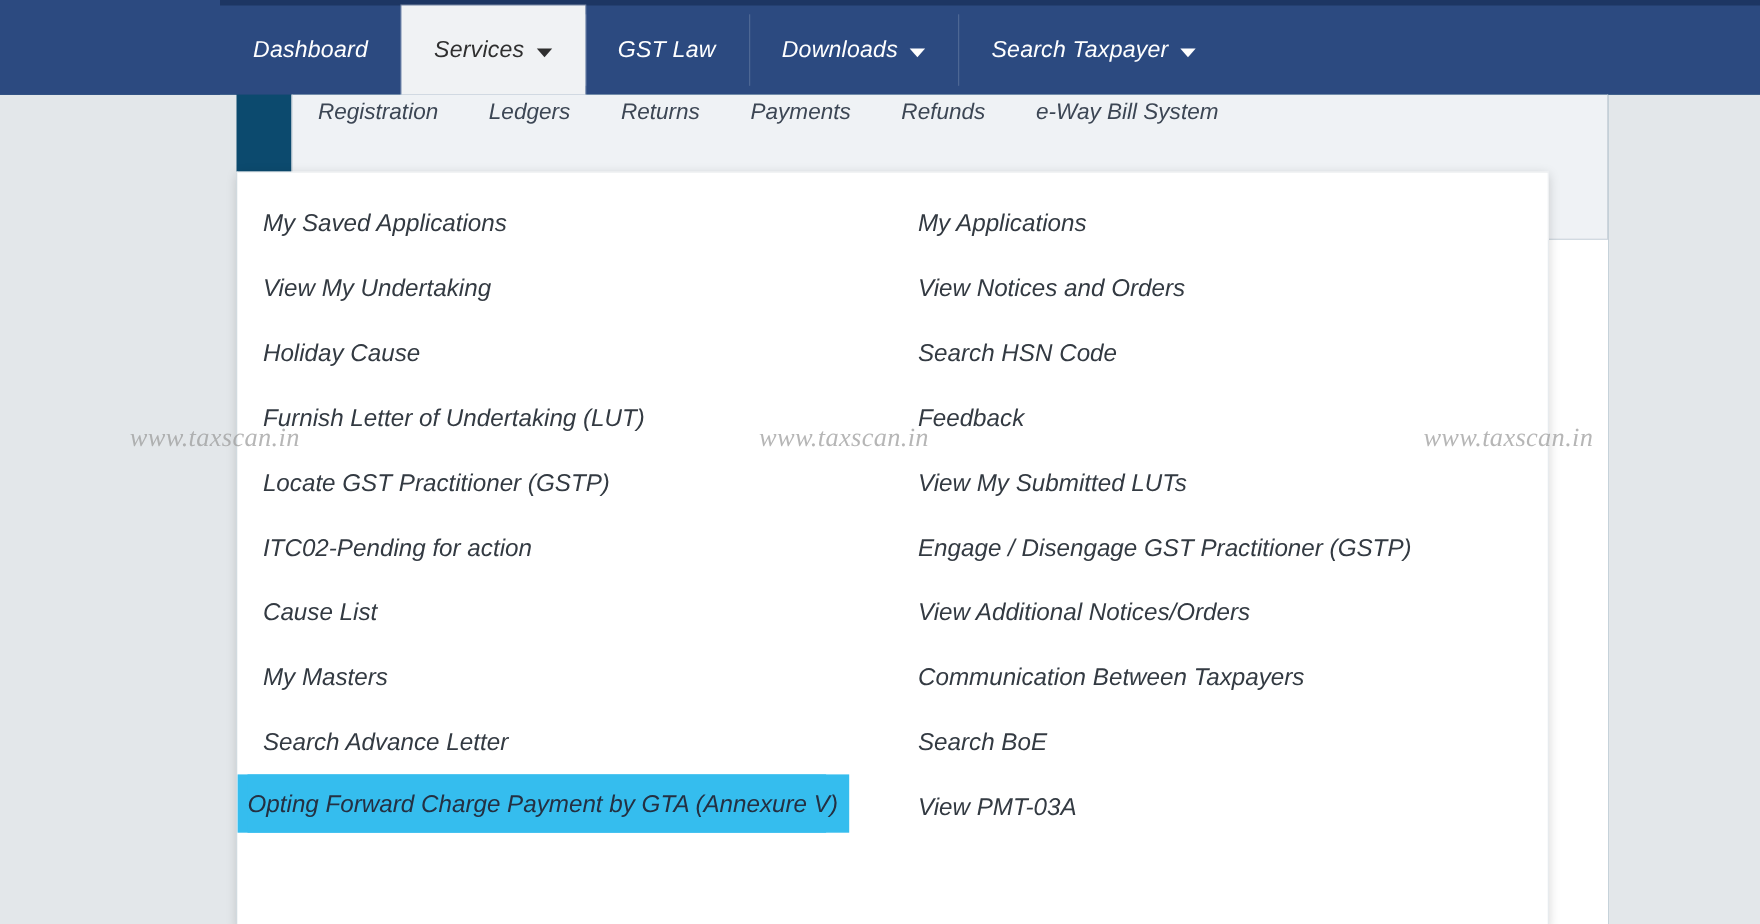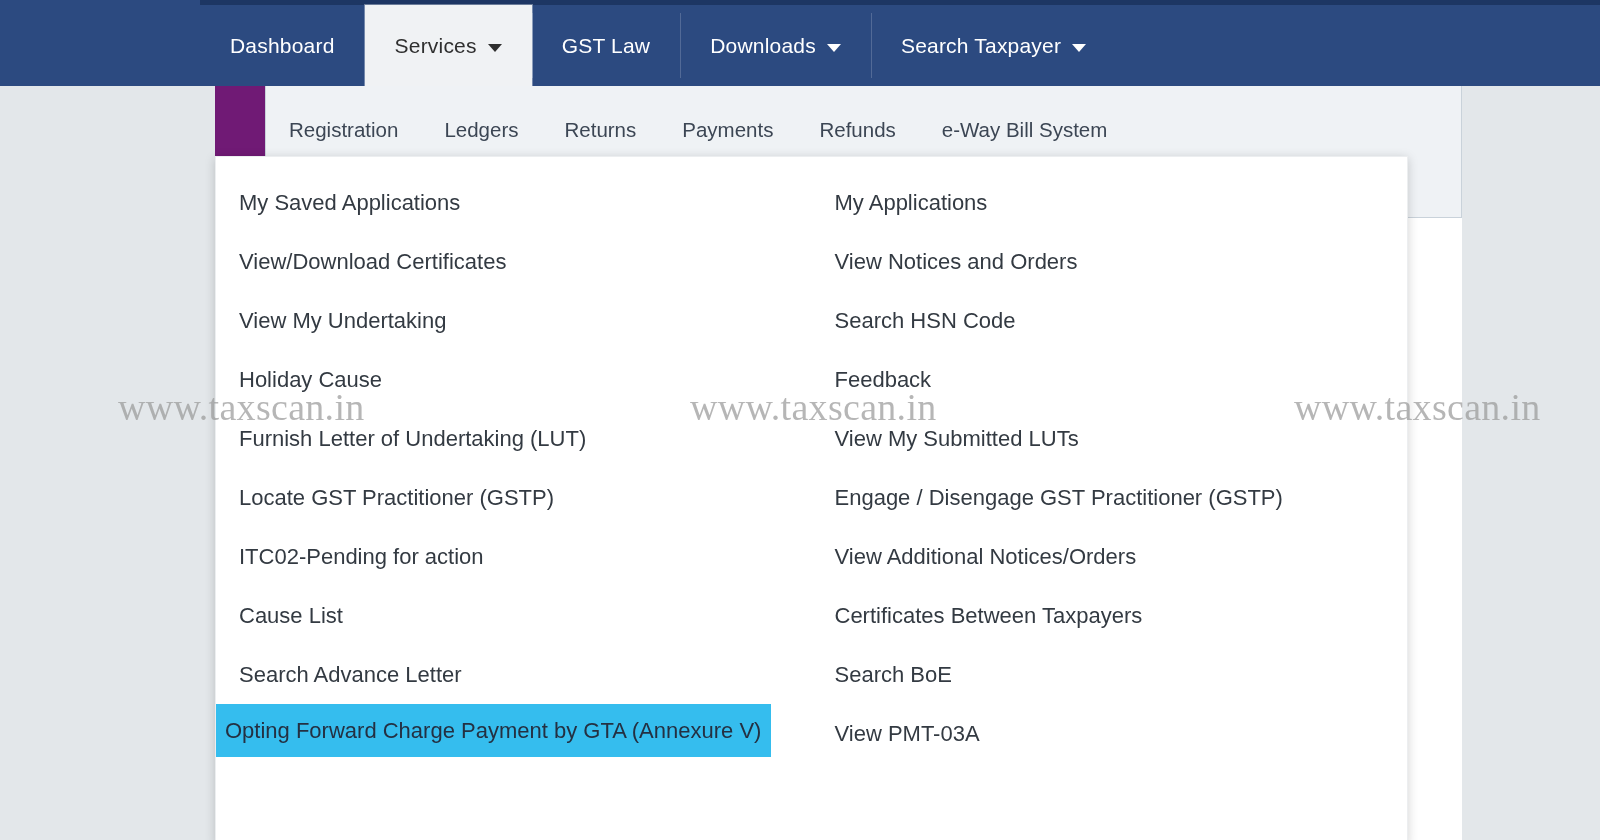--- a/index.html
+++ b/index.html
@@ -14,22 +14,23 @@
     font-family: "Liberation Sans", sans-serif;
     background: #e3e7ea;
     position: relative;
   }
 
   
   #page {
     position: relative;
     width: 1600px;
     height: 840px;
-    background: #701a75;
+    background: #0c4a6e;
     overflow: hidden;
+    font-style: italic;
   }
 
   
   #topnav {
     position: absolute;
     left: 0;
     top: 0;
     width: 1600px;
     height: 86px;
     background: #2c4a80;
@@ -103,21 +104,21 @@
     width: 1197px;
     height: 132px;
     background: #eff2f5;
     border: 1px solid #c9d2da;
     border-top: none;
   }
   #subnav-items {
     display: flex;
     align-items: flex-start;
     height: 64px;
-    padding-top: 32px;
+    padding-top: 4px;
   }
   .subnav-item {
     position: relative;
     padding: 0 23px;
     height: 48px;
     display: flex;
     align-items: flex-start;
     color: #3c4654;
     font-size: 20.5px;
     white-space: nowrap;
@@ -182,21 +183,21 @@
     -webkit-box-decoration-break: clone;
     padding: 6px 10px 6px 0;
     margin-left: 9px;
     box-shadow: -21px 0 0 #35bdee;
   }
 
   
   .watermark {
     position: absolute;
     font-family: "Liberation Serif", serif;
-    font-size: 38px;
+    font-size: 24px;
     color: #9b9b9b;
     opacity: .72;
     white-space: nowrap;
     pointer-events: none;
     letter-spacing: .3px;
   }
   #wm-left   { left: 118px;  top: 385px; }
   #wm-center { left: 690px;  top: 385px; }
   #wm-right  { left: 1294px; top: 385px; }
 
@@ -283,39 +284,39 @@
 
   <div id="subnav-bottom-fill"></div>
 
   <div id="dropdown">
     <div class="dd-columns">
       <div class="dd-col" id="dd-col-left">
           <div class="dd-item">
             <span class="lbl">My Saved Applications</span>
           </div>
           <div class="dd-item">
-            <span class="lbl">View/Download Certificates</span>
-          </div>
-          <div class="dd-item">
             <span class="lbl">View My Undertaking</span>
           </div>
           <div class="dd-item">
             <span class="lbl">Holiday Cause</span>
           </div>
           <div class="dd-item">
             <span class="lbl">Furnish Letter of Undertaking (LUT)</span>
           </div>
           <div class="dd-item">
             <span class="lbl">Locate GST Practitioner (GSTP)</span>
           </div>
           <div class="dd-item">
             <span class="lbl">ITC02-Pending for action</span>
           </div>
           <div class="dd-item">
             <span class="lbl">Cause List</span>
+          </div>
+          <div class="dd-item">
+            <span class="lbl">My Masters</span>
           </div>
           <div class="dd-item">
             <span class="lbl">Search Advance Letter</span>
           </div>
           <div class="dd-item wrap">
             <span class="lbl">Opting Forward Charge Payment by GTA (Annexure V)</span>
           </div>
         </div>
       <div class="dd-col" id="dd-col-right">
           <div class="dd-item">
@@ -333,21 +334,21 @@
           <div class="dd-item">
             <span class="lbl">View My Submitted LUTs</span>
           </div>
           <div class="dd-item">
             <span class="lbl">Engage / Disengage GST Practitioner (GSTP)</span>
           </div>
           <div class="dd-item">
             <span class="lbl">View Additional Notices/Orders</span>
           </div>
           <div class="dd-item">
-            <span class="lbl">Certificates Between Taxpayers</span>
+            <span class="lbl">Communication Between Taxpayers</span>
           </div>
           <div class="dd-item">
             <span class="lbl">Search BoE</span>
           </div>
           <div class="dd-item">
             <span class="lbl">View PMT-03A</span>
           </div>
         </div>
     </div>
   </div>

